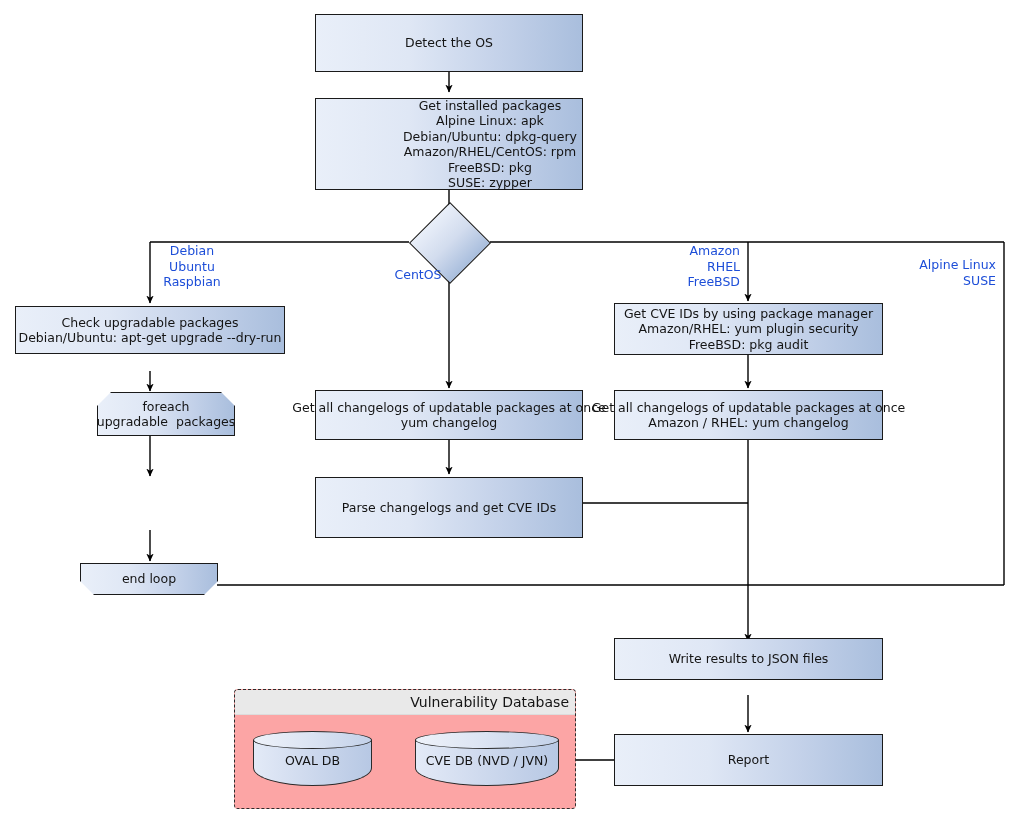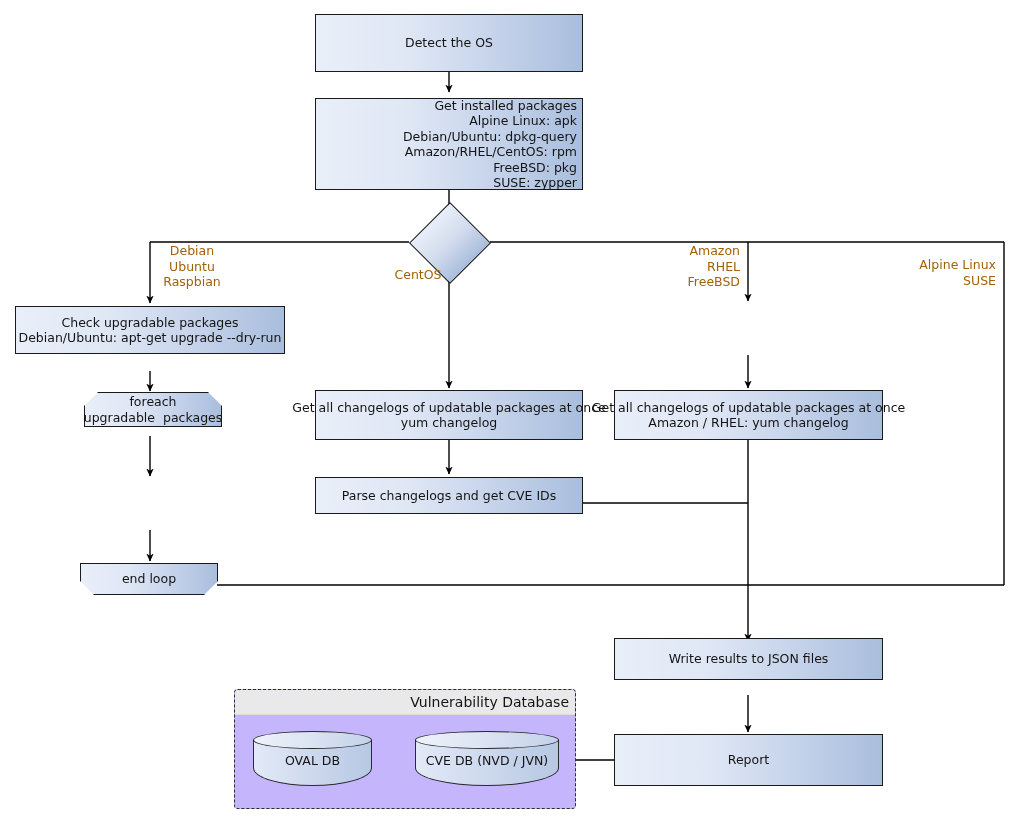--- a/index.html
+++ b/index.html
@@ -39,21 +39,21 @@
     white-space: nowrap;
   }
   .node .txt {
     display: block;
     white-space: pre;
   }
   .node.right-text {
     justify-content: flex-end;
     padding-right: 5px;
   }
-  .node.right-text .txt { text-align: right; }
+  .node.right-text .txt { text-align: center; }
   .node.overflow {
     overflow: visible;
   }
   
   .node.loop-start {
     border: none;
     background: none;
     padding: 0;
   }
   .node.loop-start .shape,
@@ -83,31 +83,31 @@
     position: absolute;
     background: linear-gradient(to right, #e9eff9 0%, #d2dcee 50%, #a9bedd 100%);
     border: 1px solid #1a1a1a;
     transform: rotate(45deg);
   }
   
   .branch-label {
     position: absolute;
     font-size: 12.5px;
     line-height: 15.5px;
-    color: #a16207;
+    color: #1d4ed8;
     white-space: pre;
   }
   .branch-label.align-right { text-align: right; }
   .branch-label.align-center { text-align: center; }
   
   .vdb {
     position: absolute;
     box-sizing: border-box;
     border: 1.5px dashed #2b2b2b;
-    background: #c4b5fd;
+    background: #fca5a5;
     border-radius: 4px;
   }
   .vdb-header {
     box-sizing: border-box;
     height: 25px;
     background: #e9e9e9;
     border-bottom: 1px solid #dcdcdc;
     display: flex;
     align-items: center;
     justify-content: flex-end;
@@ -226,41 +226,46 @@
 FreeBSD</div>
 
   <div class="branch-label align-right" style="left:870px; top:257px; width:126px;">Alpine Linux
 SUSE</div>
 
   <div class="node" style="left:15px; top:306px; width:270px; height:48px;">
     <span class="txt">Check upgradable packages
 Debian/Ubuntu: apt-get upgrade --dry-run</span>
   </div>
 
-  <div class="node loop-start" style="left:84px; top:392px; width:138px; height:35px;">
+  <div class="node loop-start" style="left:97px; top:392px; width:138px; height:44px;">
     <div class="shape"></div>
     <span class="txt">foreach
 upgradable  packages</span>
   </div>
 
 
   <div class="node loop-end" style="left:80px; top:563px; width:138px; height:32px;">
     <div class="shape"></div>
     <span class="txt">end loop</span>
   </div>
 
   <div class="node overflow" style="left:315px; top:390px; width:268px; height:50px;">
     <span class="txt">Get all changelogs of updatable packages at once
 yum changelog</span>
   </div>
 
-  <div class="node" style="left:315px; top:477px; width:268px; height:37px;">
+  <div class="node" style="left:315px; top:477px; width:268px; height:61px;">
     <span class="txt">Parse changelogs and get CVE IDs</span>
   </div>
 
+  <div class="node" style="left:614px; top:303px; width:269px; height:52px;">
+    <span class="txt">Get CVE IDs by using package manager
+Amazon/RHEL: yum plugin security
+FreeBSD: pkg audit</span>
+  </div>
 
   <div class="node overflow" style="left:614px; top:390px; width:269px; height:50px;">
     <span class="txt">Get all changelogs of updatable packages at once
 Amazon / RHEL: yum changelog</span>
   </div>
 
   <div class="node" style="left:614px; top:638px; width:269px; height:42px;">
     <span class="txt">Write results to JSON files</span>
   </div>
 

